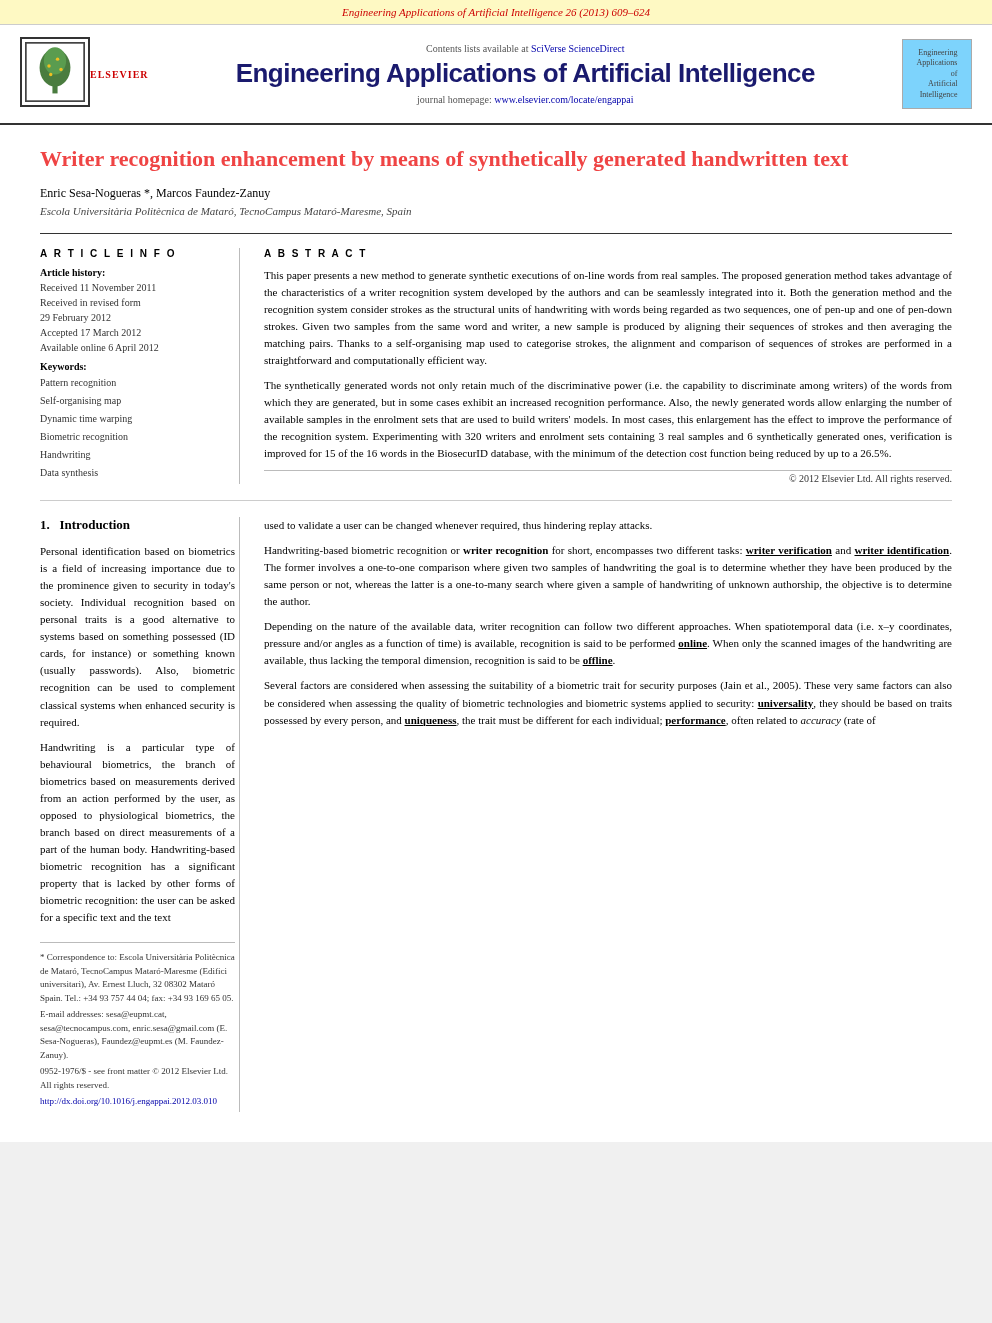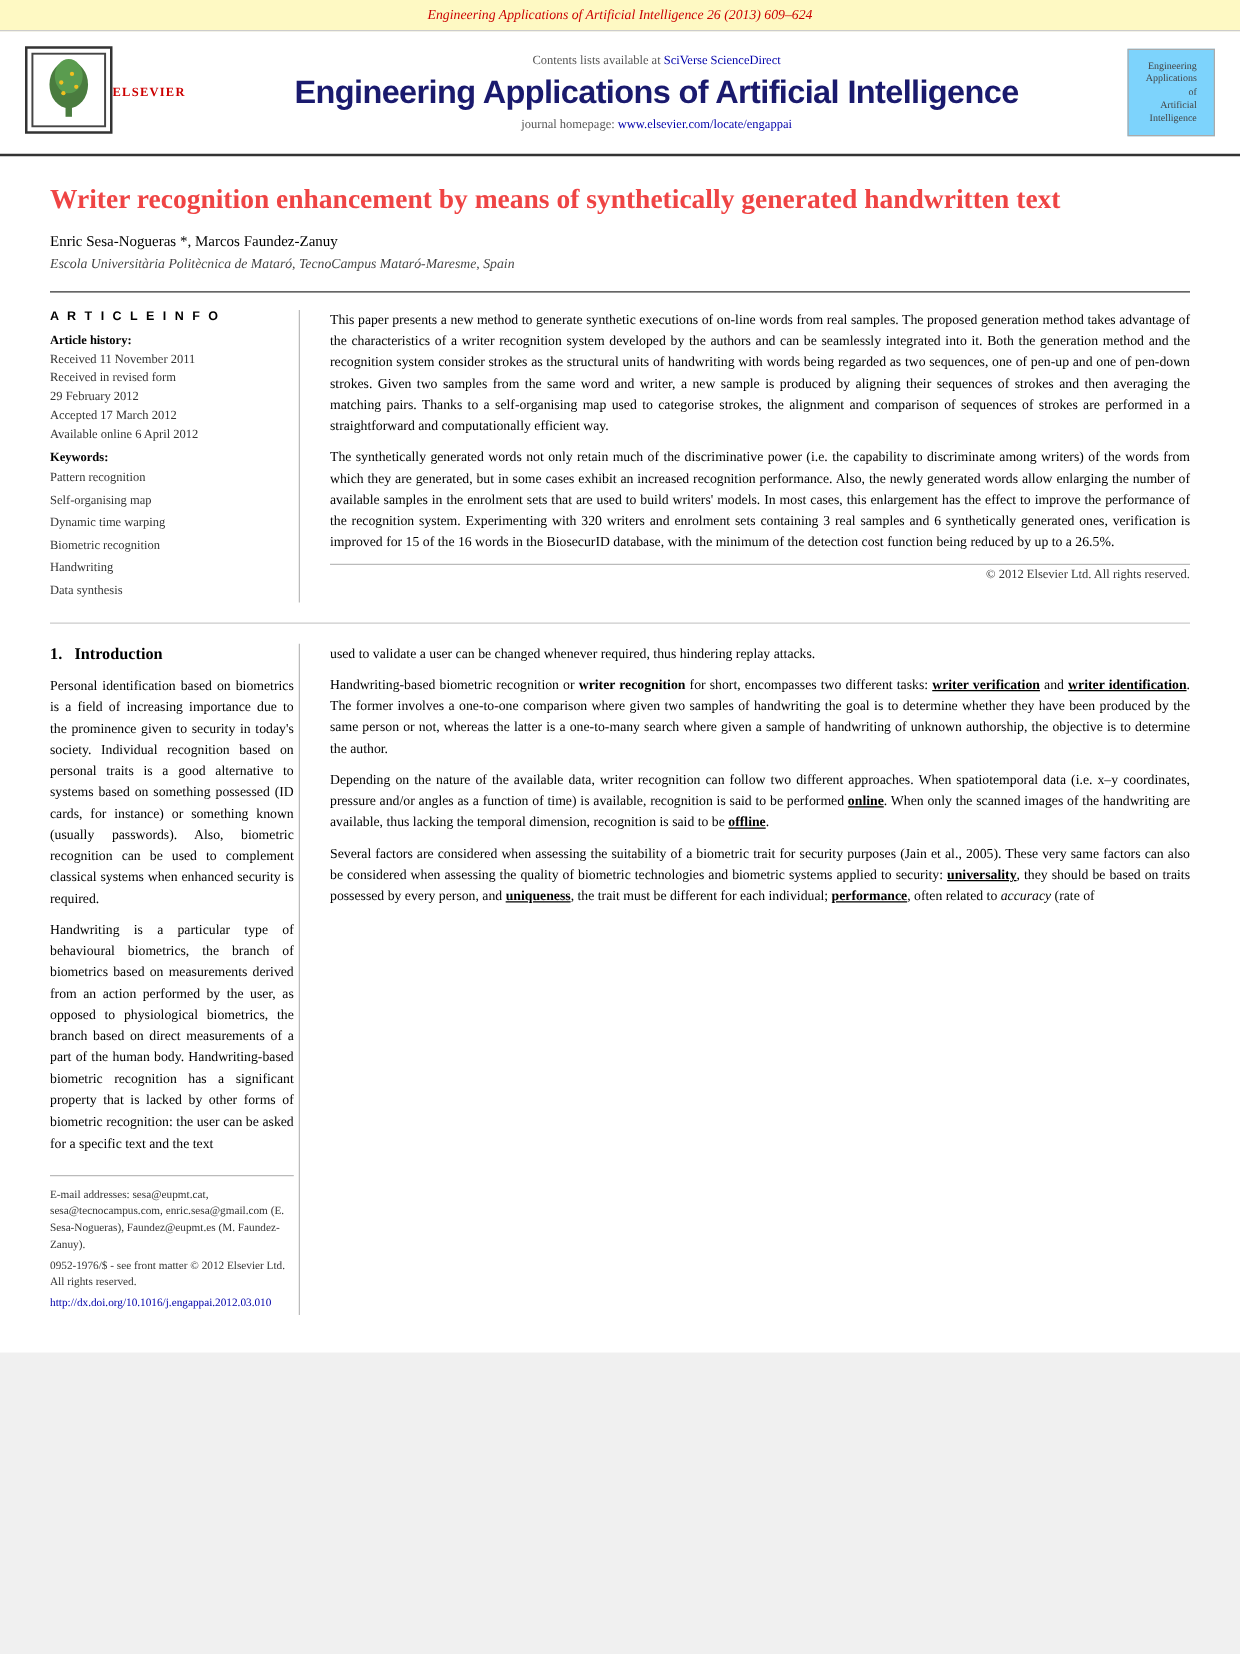--- a/index.html
+++ b/index.html
@@ -334,20 +334,21 @@
           <div>Pattern recognition</div>
           <div>Self-organising map</div>
           <div>Dynamic time warping</div>
           <div>Biometric recognition</div>
           <div>Handwriting</div>
           <div>Data synthesis</div>
         </div>
       </div>
 
       <div class="right-col">
+        <div class="section-heading">A B S T R A C T</div>
 
         <div class="abstract-text">This paper presents a new method to generate synthetic executions of on-line words from real samples. The proposed generation method takes advantage of the characteristics of a writer recognition system developed by the authors and can be seamlessly integrated into it. Both the generation method and the recognition system consider strokes as the structural units of handwriting with words being regarded as two sequences, one of pen-up and one of pen-down strokes. Given two samples from the same word and writer, a new sample is produced by aligning their sequences of strokes and then averaging the matching pairs. Thanks to a self-organising map used to categorise strokes, the alignment and comparison of sequences of strokes are performed in a straightforward and computationally efficient way.</div>
         <div class="abstract-text">The synthetically generated words not only retain much of the discriminative power (i.e. the capability to discriminate among writers) of the words from which they are generated, but in some cases exhibit an increased recognition performance. Also, the newly generated words allow enlarging the number of available samples in the enrolment sets that are used to build writers' models. In most cases, this enlargement has the effect to improve the performance of the recognition system. Experimenting with 320 writers and enrolment sets containing 3 real samples and 6 synthetically generated ones, verification is improved for 15 of the 16 words in the BiosecurID database, with the minimum of the detection cost function being reduced by up to a 26.5%.</div>
 
         <div class="abstract-copyright">© 2012 Elsevier Ltd. All rights reserved.</div>
       </div>
     </div>
 
     <hr class="section-divider">
 
@@ -356,20 +357,21 @@
       <div class="intro-left">
         <div class="section-number-title">
           <span>1.</span>
           &nbsp;
           <span>Introduction</span>
         </div>
         <div class="body-text">Personal identification based on biometrics is a field of increasing importance due to the prominence given to security in today's society. Individual recognition based on personal traits is a good alternative to systems based on something possessed (ID cards, for instance) or something known (usually passwords). Also, biometric recognition can be used to complement classical systems when enhanced security is required.</div>
         <div class="body-text">Handwriting is a particular type of behavioural biometrics, the branch of biometrics based on measurements derived from an action performed by the user, as opposed to physiological biometrics, the branch based on direct measurements of a part of the human body. Handwriting-based biometric recognition has a significant property that is lacked by other forms of biometric recognition: the user can be asked for a specific text and the text</div>
 
         <div class="footnote-section">
+          <div class="footnote-text">* Correspondence to: Escola Universitària Politècnica de Mataró, TecnoCampus Mataró-Maresme (Edifici universitari), Av. Ernest Lluch, 32 08302 Mataró Spain. Tel.: +34 93 757 44 04; fax: +34 93 169 65 05.</div>
           <div class="footnote-text">
             <span>E-mail addresses:</span>
             <span>sesa@eupmt.cat, sesa@tecnocampus.com, enric.sesa@gmail.com (E. Sesa-Nogueras), Faundez@eupmt.es (M. Faundez-Zanuy).</span>
           </div>
           <div class="footnote-text">0952-1976/$ - see front matter © 2012 Elsevier Ltd. All rights reserved.</div>
           <div class="footnote-text">
             <a class="footnote-link">http://dx.doi.org/10.1016/j.engappai.2012.03.010</a>
           </div>
         </div>
       </div>

